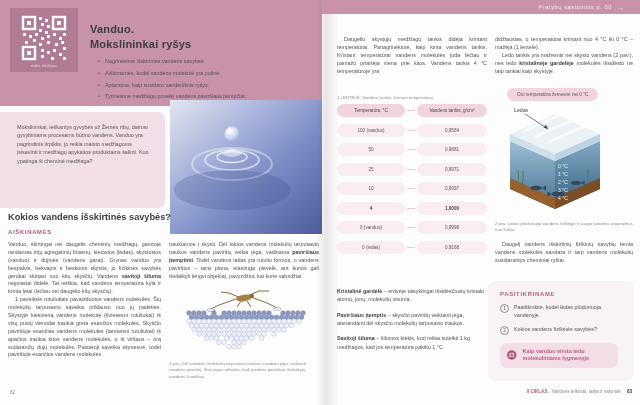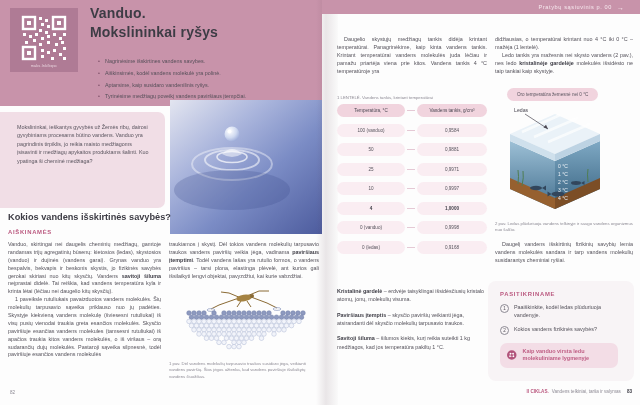--- a/index.html
+++ b/index.html
@@ -11,21 +11,21 @@
   .lp-header { position:absolute; left:0; top:0; width:322px; height:106px; background:#c893aa; }
   .rp-strip { position:absolute; left:322px; top:0; width:318px; height:14px; background:#c893aa;
               display:flex; align-items:center; justify-content:flex-end; padding-right:16px; gap:5px; }
   .rp-header-link { font-size:5.6px; letter-spacing:.6px; color:#f7e9ef; }
   .rp-header-arrow { font-size:7px; color:#f7e9ef; line-height:1; }
 
   .qr-tile { position:absolute; left:10px; top:8px; width:68px; height:64px; background:#af7b95;
              display:flex; flex-direction:column; align-items:center; padding-top:7px; }
   .qr-caption { font-size:3.6px; color:#ecd9e2; margin-top:3px; letter-spacing:.3px; }
 
-  .page-title { position:absolute; left:90px; top:4px; font-size:14px; line-height:1.38;
+  .page-title { position:absolute; left:90px; top:22px; font-size:11px; line-height:1.38;
                 font-weight:bold; color:#3d3c45; letter-spacing:.2px; }
   .objectives { position:absolute; left:98px; top:58px; list-style:none; }
   .objectives li { font-size:5.4px; color:#564f59; margin-bottom:5.8px; padding-left:7px; position:relative; }
   .objectives li::before { content:"•"; position:absolute; left:0; top:0; color:#7c4f66; }
 
   
   .q-box { position:absolute; left:0; top:112px; width:165px; height:96px; background:#f1dee6;
            border-radius:0 7px 7px 0; padding:11px 13px 0 17px; }
   .q-box p { font-size:5.4px; line-height:1.55; color:#5a555f; }
 

